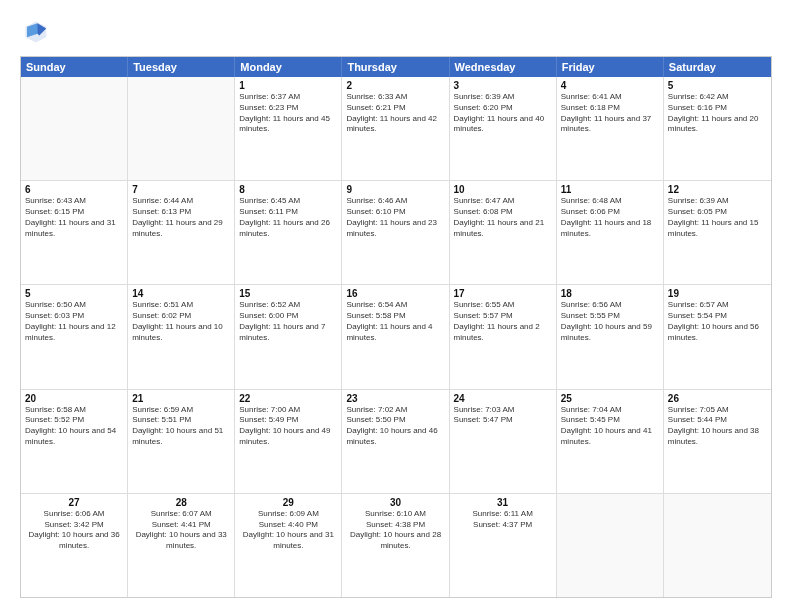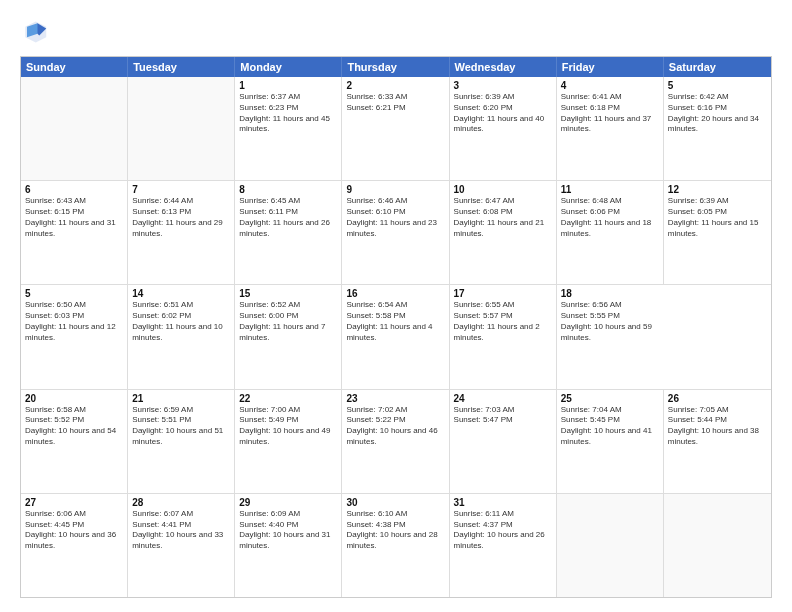--- a/index.html
+++ b/index.html
@@ -75,21 +75,21 @@
       display: flex;
       flex-direction: column;
       flex: 1;
     }
     .cal-row {
       display: grid;
       grid-template-columns: repeat(7, 1fr);
       flex: 1;
       border-bottom: 1px solid #ddd;
     }
-    .cal-row:last-child { border-bottom: none; }
+    .cal-row:last-child { border-bottom: none; text-align: center; }
     .cal-cell {
       border-right: 1px solid #ddd;
       padding: 3px 4px;
       font-size: 8.5px;
       color: #333;
       display: flex;
       flex-direction: column;
       background: #fff;
     }
     .cal-cell:last-child { border-right: none; }
@@ -146,38 +146,39 @@
           <div class="cal-cell">
             <div class="day-num">1</div>
             <div class="cell-line">Sunrise: 6:37 AM</div>
             <div class="cell-line">Sunset: 6:23 PM</div>
             <div class="cell-line">Daylight: 11 hours and 45 minutes.</div>
           </div>
           <div class="cal-cell">
             <div class="day-num">2</div>
             <div class="cell-line">Sunrise: 6:33 AM</div>
             <div class="cell-line">Sunset: 6:21 PM</div>
+            <div class="cell-line">Daylight: 11 hours and 42 minutes.</div>
           </div>
           <div class="cal-cell">
             <div class="day-num">3</div>
             <div class="cell-line">Sunrise: 6:39 AM</div>
             <div class="cell-line">Sunset: 6:20 PM</div>
             <div class="cell-line">Daylight: 11 hours and 40 minutes.</div>
           </div>
           <div class="cal-cell">
             <div class="day-num">4</div>
             <div class="cell-line">Sunrise: 6:41 AM</div>
             <div class="cell-line">Sunset: 6:18 PM</div>
             <div class="cell-line">Daylight: 11 hours and 37 minutes.</div>
           </div>
           <div class="cal-cell">
             <div class="day-num">5</div>
             <div class="cell-line">Sunrise: 6:42 AM</div>
             <div class="cell-line">Sunset: 6:16 PM</div>
-            <div class="cell-line">Daylight: 20 hours and 34 minutes.</div>
+            <div class="cell-line">Daylight: 11 hours and 20 minutes.</div>
           </div>
         </div>
         <div class="cal-row">
           <div class="cal-cell">
             <div class="day-num">6</div>
             <div class="cell-line">Sunrise: 6:43 AM</div>
             <div class="cell-line">Sunset: 6:15 PM</div>
             <div class="cell-line">Daylight: 11 hours and 31 minutes.</div>
           </div>
           <div class="cal-cell">
@@ -247,20 +248,26 @@
             <div class="cell-line">Sunrise: 6:55 AM</div>
             <div class="cell-line">Sunset: 5:57 PM</div>
             <div class="cell-line">Daylight: 11 hours and 2 minutes.</div>
           </div>
           <div class="cal-cell">
             <div class="day-num">18</div>
             <div class="cell-line">Sunrise: 6:56 AM</div>
             <div class="cell-line">Sunset: 5:55 PM</div>
             <div class="cell-line">Daylight: 10 hours and 59 minutes.</div>
           </div>
+          <div class="cal-cell">
+            <div class="day-num">19</div>
+            <div class="cell-line">Sunrise: 6:57 AM</div>
+            <div class="cell-line">Sunset: 5:54 PM</div>
+            <div class="cell-line">Daylight: 10 hours and 56 minutes.</div>
+          </div>
         </div>
         <div class="cal-row">
           <div class="cal-cell">
             <div class="day-num">20</div>
             <div class="cell-line">Sunrise: 6:58 AM</div>
             <div class="cell-line">Sunset: 5:52 PM</div>
             <div class="cell-line">Daylight: 10 hours and 54 minutes.</div>
           </div>
           <div class="cal-cell">
             <div class="day-num">21</div>
@@ -270,21 +277,21 @@
           </div>
           <div class="cal-cell">
             <div class="day-num">22</div>
             <div class="cell-line">Sunrise: 7:00 AM</div>
             <div class="cell-line">Sunset: 5:49 PM</div>
             <div class="cell-line">Daylight: 10 hours and 49 minutes.</div>
           </div>
           <div class="cal-cell">
             <div class="day-num">23</div>
             <div class="cell-line">Sunrise: 7:02 AM</div>
-            <div class="cell-line">Sunset: 5:22 PM</div>
+            <div class="cell-line">Sunset: 5:50 PM</div>
             <div class="cell-line">Daylight: 10 hours and 46 minutes.</div>
           </div>
           <div class="cal-cell">
             <div class="day-num">24</div>
             <div class="cell-line">Sunrise: 7:03 AM</div>
             <div class="cell-line">Sunset: 5:47 PM</div>
           </div>
           <div class="cal-cell">
             <div class="day-num">25</div>
             <div class="cell-line">Sunrise: 7:04 AM</div>
@@ -295,21 +302,21 @@
             <div class="day-num">26</div>
             <div class="cell-line">Sunrise: 7:05 AM</div>
             <div class="cell-line">Sunset: 5:44 PM</div>
             <div class="cell-line">Daylight: 10 hours and 38 minutes.</div>
           </div>
         </div>
         <div class="cal-row">
           <div class="cal-cell">
             <div class="day-num">27</div>
             <div class="cell-line">Sunrise: 6:06 AM</div>
-            <div class="cell-line">Sunset: 4:45 PM</div>
+            <div class="cell-line">Sunset: 3:42 PM</div>
             <div class="cell-line">Daylight: 10 hours and 36 minutes.</div>
           </div>
           <div class="cal-cell">
             <div class="day-num">28</div>
             <div class="cell-line">Sunrise: 6:07 AM</div>
             <div class="cell-line">Sunset: 4:41 PM</div>
             <div class="cell-line">Daylight: 10 hours and 33 minutes.</div>
           </div>
           <div class="cal-cell">
             <div class="day-num">29</div>
@@ -320,20 +327,19 @@
           <div class="cal-cell">
             <div class="day-num">30</div>
             <div class="cell-line">Sunrise: 6:10 AM</div>
             <div class="cell-line">Sunset: 4:38 PM</div>
             <div class="cell-line">Daylight: 10 hours and 28 minutes.</div>
           </div>
           <div class="cal-cell">
             <div class="day-num">31</div>
             <div class="cell-line">Sunrise: 6:11 AM</div>
             <div class="cell-line">Sunset: 4:37 PM</div>
-            <div class="cell-line">Daylight: 10 hours and 26 minutes.</div>
           </div>
           <div class="cal-cell empty"></div>
           <div class="cal-cell empty"></div>
         </div>
       </div>
   </div>
 </div>
 
 </body></html>

